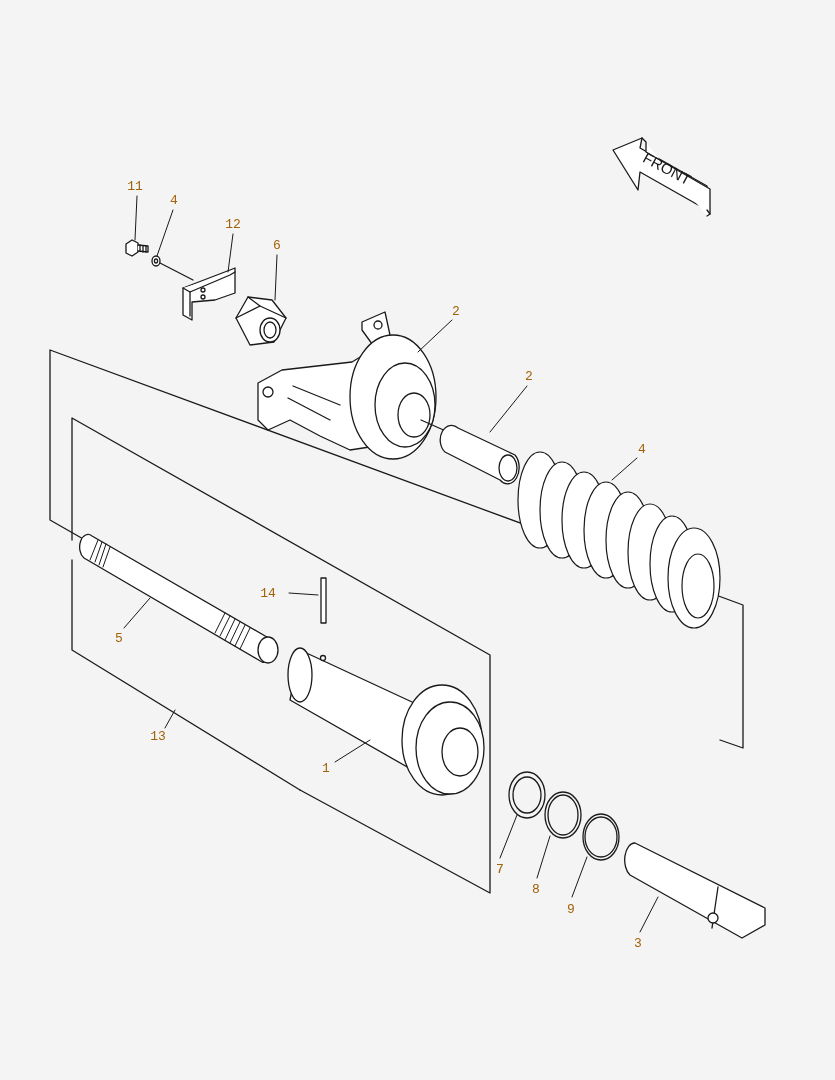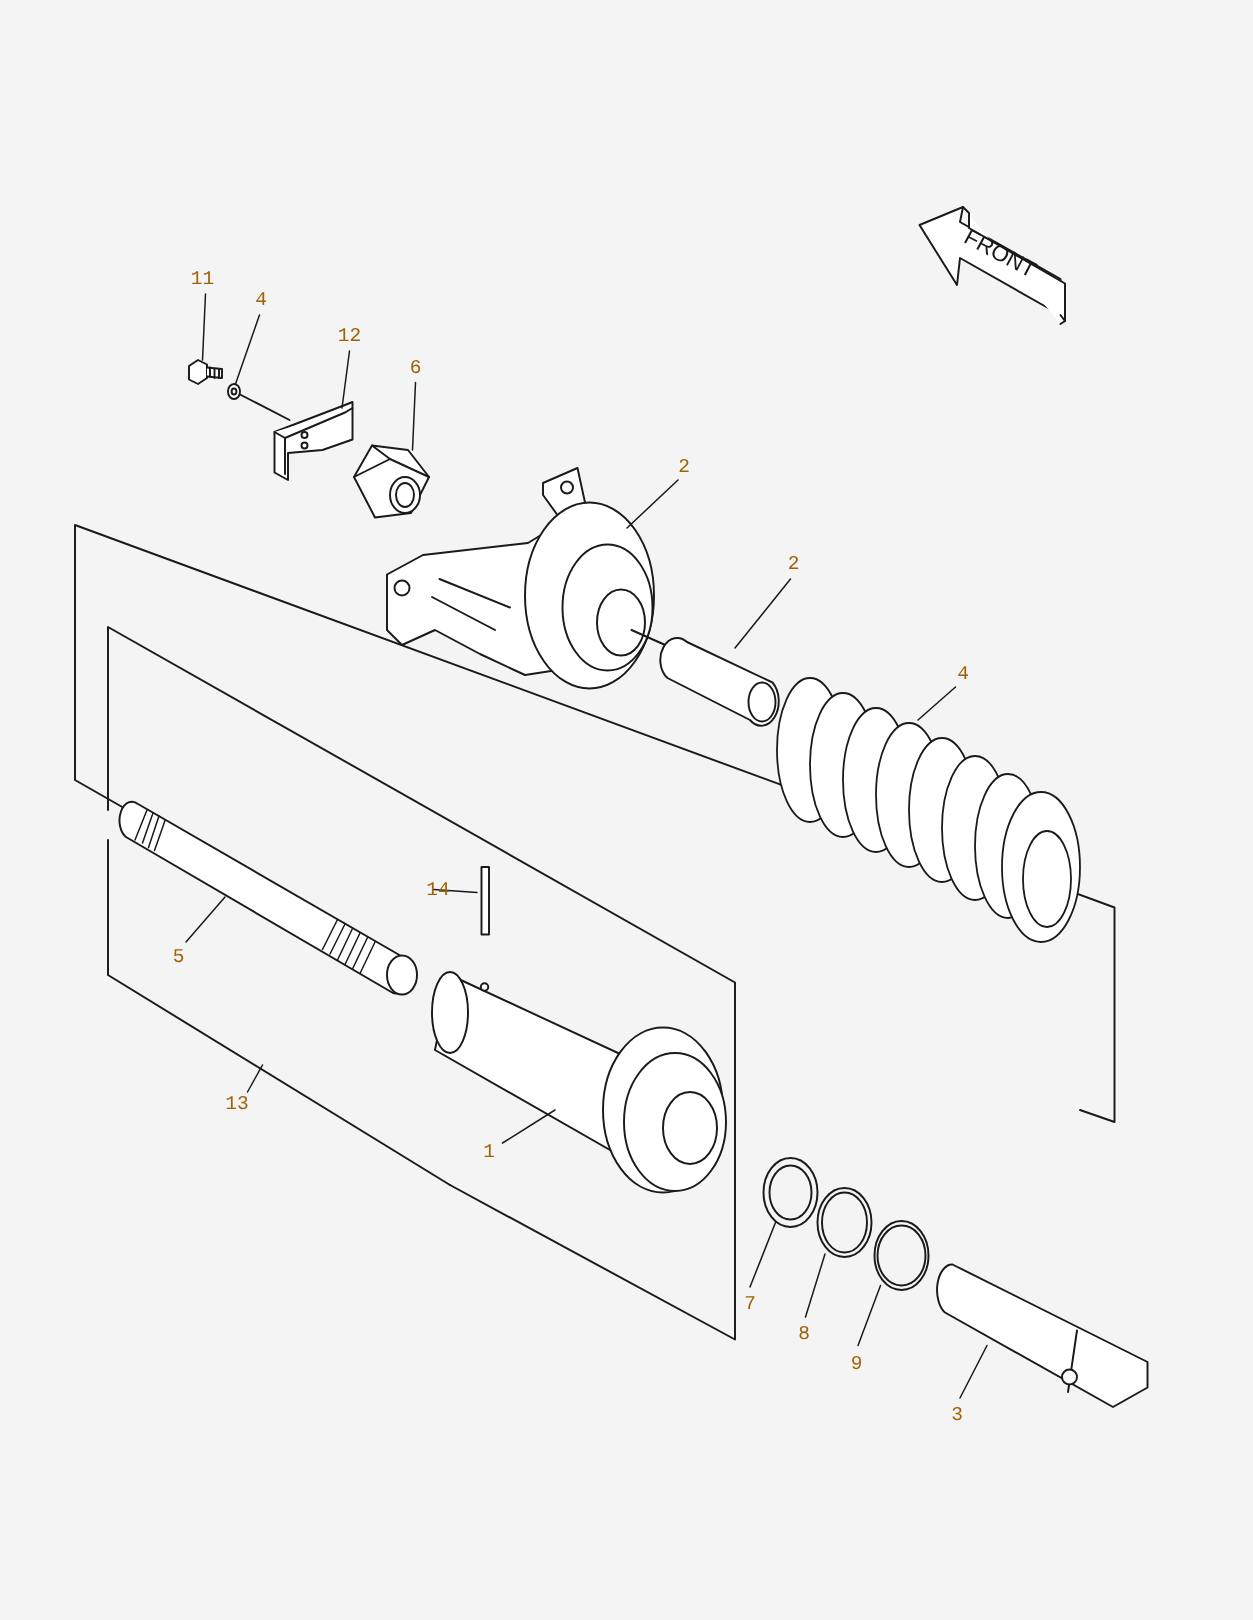--- a/index.html
+++ b/index.html
@@ -157,21 +157,21 @@
   </g>
 </svg>
 
 <span class="lbl" style="left:135px;top:186px">11</span>
 <span class="lbl" style="left:174px;top:200px">4</span>
 <span class="lbl" style="left:233px;top:224px">12</span>
 <span class="lbl" style="left:277px;top:245px">6</span>
 <span class="lbl" style="left:456px;top:311px">2</span>
 <span class="lbl" style="left:529px;top:376px">2</span>
 <span class="lbl" style="left:642px;top:449px">4</span>
-<span class="lbl" style="left:292px;top:593px">14</span>
+<span class="lbl" style="left:268px;top:593px">14</span>
 <span class="lbl" style="left:119px;top:638px">5</span>
 <span class="lbl" style="left:158px;top:736px">13</span>
 <span class="lbl" style="left:326px;top:768px">1</span>
 <span class="lbl" style="left:500px;top:869px">7</span>
 <span class="lbl" style="left:536px;top:889px">8</span>
 <span class="lbl" style="left:571px;top:909px">9</span>
 <span class="lbl" style="left:638px;top:943px">3</span>
 </div>
 
 </body></html>

